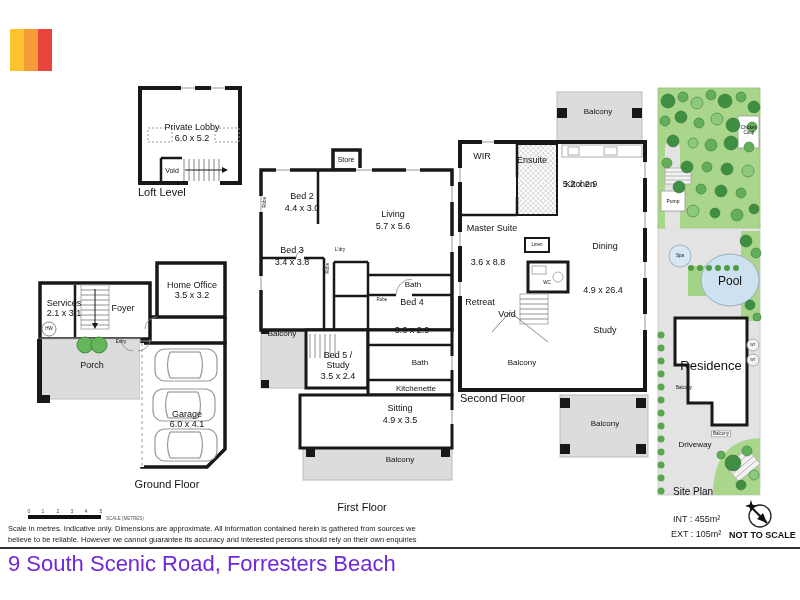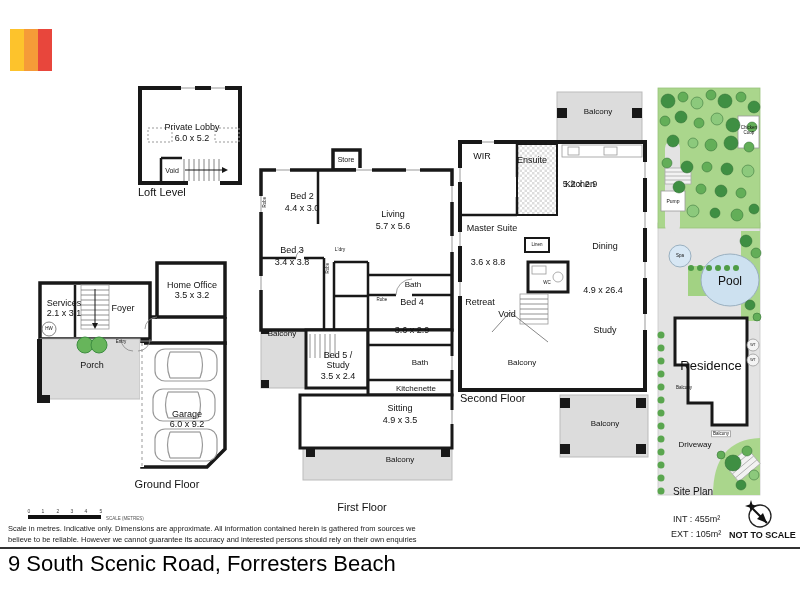--- a/index.html
+++ b/index.html
@@ -16,21 +16,21 @@
   .wrap{white-space:normal;}
   
   #logo{position:absolute;left:10px;top:28px;display:flex;align-items:center;height:44px;}
   #logo .stripe{width:14px;height:42px;}
   #logo .word{font-size:40px;font-weight:700;letter-spacing:-1.5px;color:#1c1c1c;margin-left:13px;line-height:1;}
   
   .plan{position:absolute;}
   .plan svg{position:absolute;left:0;top:0;}
   
   #sep{position:absolute;left:0;top:547px;width:800px;height:2px;background:#333;}
-  #address{position:absolute;left:8px;top:551px;font-size:22px;color:#000000;}
+  #address{position:absolute;left:8px;top:551px;font-size:22px;color:#6d28d9;}
   #disc1{position:absolute;left:8px;top:524px;font-size:7.5px;color:#222;}
   #disc2{position:absolute;left:8px;top:535px;font-size:7.5px;color:#222;}
   #areas-int{position:absolute;left:673px;top:514px;font-size:9px;color:#222;}
   #areas-ext{position:absolute;left:671px;top:529px;font-size:9px;color:#222;}
   #nts{position:absolute;left:729px;top:530px;font-size:9px;font-weight:700;color:#111;}
   
   #scalebar{position:absolute;left:28px;top:506px;width:120px;height:20px;}
   #scalebar .bar{position:absolute;left:0;top:9px;width:73px;height:4px;background:#111;}
   #scalebar .tick{position:absolute;top:2px;font-size:5px;color:#444;transform:translateX(-50%);}
   #scalebar .cap{position:absolute;left:78px;top:10px;font-size:4.5px;color:#555;}
@@ -134,21 +134,21 @@
     </svg>
     <div class="lbl" style="left:29px;top:50px">Services</div>
     <div class="lbl" style="left:29px;top:60px">2.1 x 3.1</div>
     <div class="lbl t4" style="left:14px;top:76px">HW</div>
     <div class="lbl" style="left:88px;top:55px">Foyer</div>
     <div class="lbl" style="left:157px;top:32px">Home Office</div>
     <div class="lbl" style="left:157px;top:42px">3.5 x 3.2</div>
     <div class="lbl" style="left:57px;top:112px">Porch</div>
     <div class="lbl t4" style="left:86px;top:89px">Entry</div>
     <div class="lbl" style="left:152px;top:161px">Garage</div>
-    <div class="lbl" style="left:152px;top:171px">6.0 x 9.2</div>
+    <div class="lbl" style="left:152px;top:171px">6.0 x 4.1</div>
     <div class="lbl t11" style="left:132px;top:232px">Ground Floor</div>
   </div>
 
   <div class="plan" style="left:256px;top:146px;width:205px;height:354px;">
     <svg width="205" height="354">
 
       <rect x="77" y="4" width="27" height="20" fill="#fff" stroke="#181818" stroke-width="3.5"></rect>
 
       <rect x="5" y="180" width="45" height="62" fill="#dcdcdc" stroke="#bbb" stroke-width="1"></rect>
       <rect x="5" y="180" width="8" height="8" fill="#181818"></rect>

